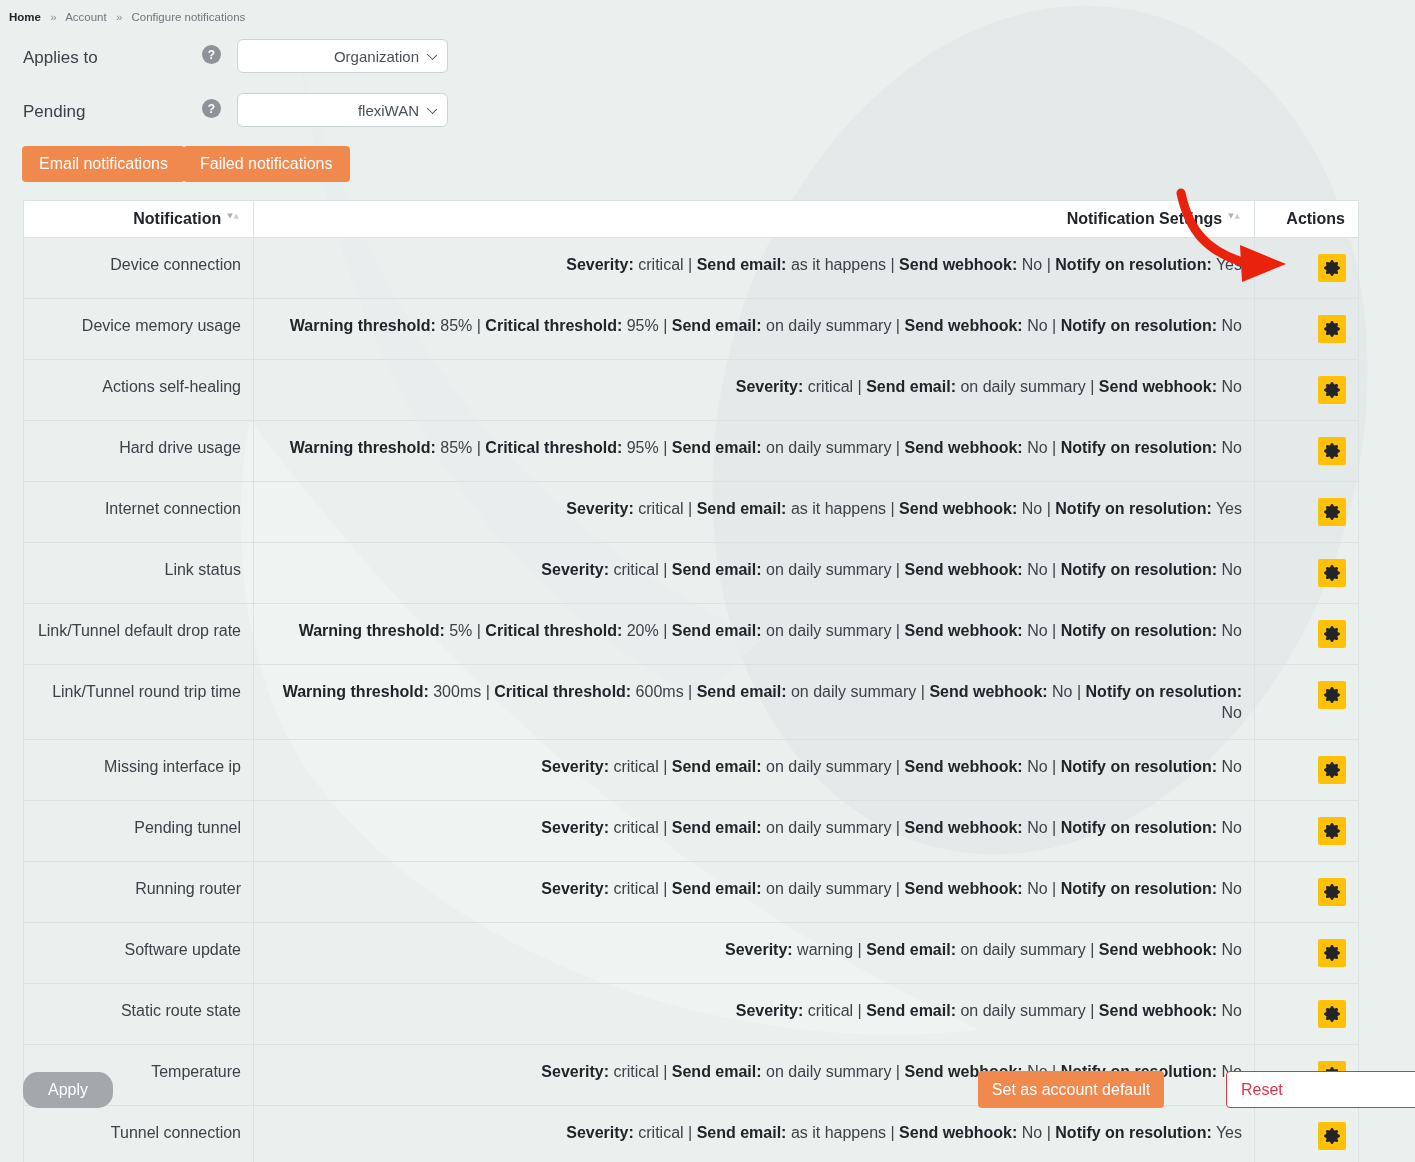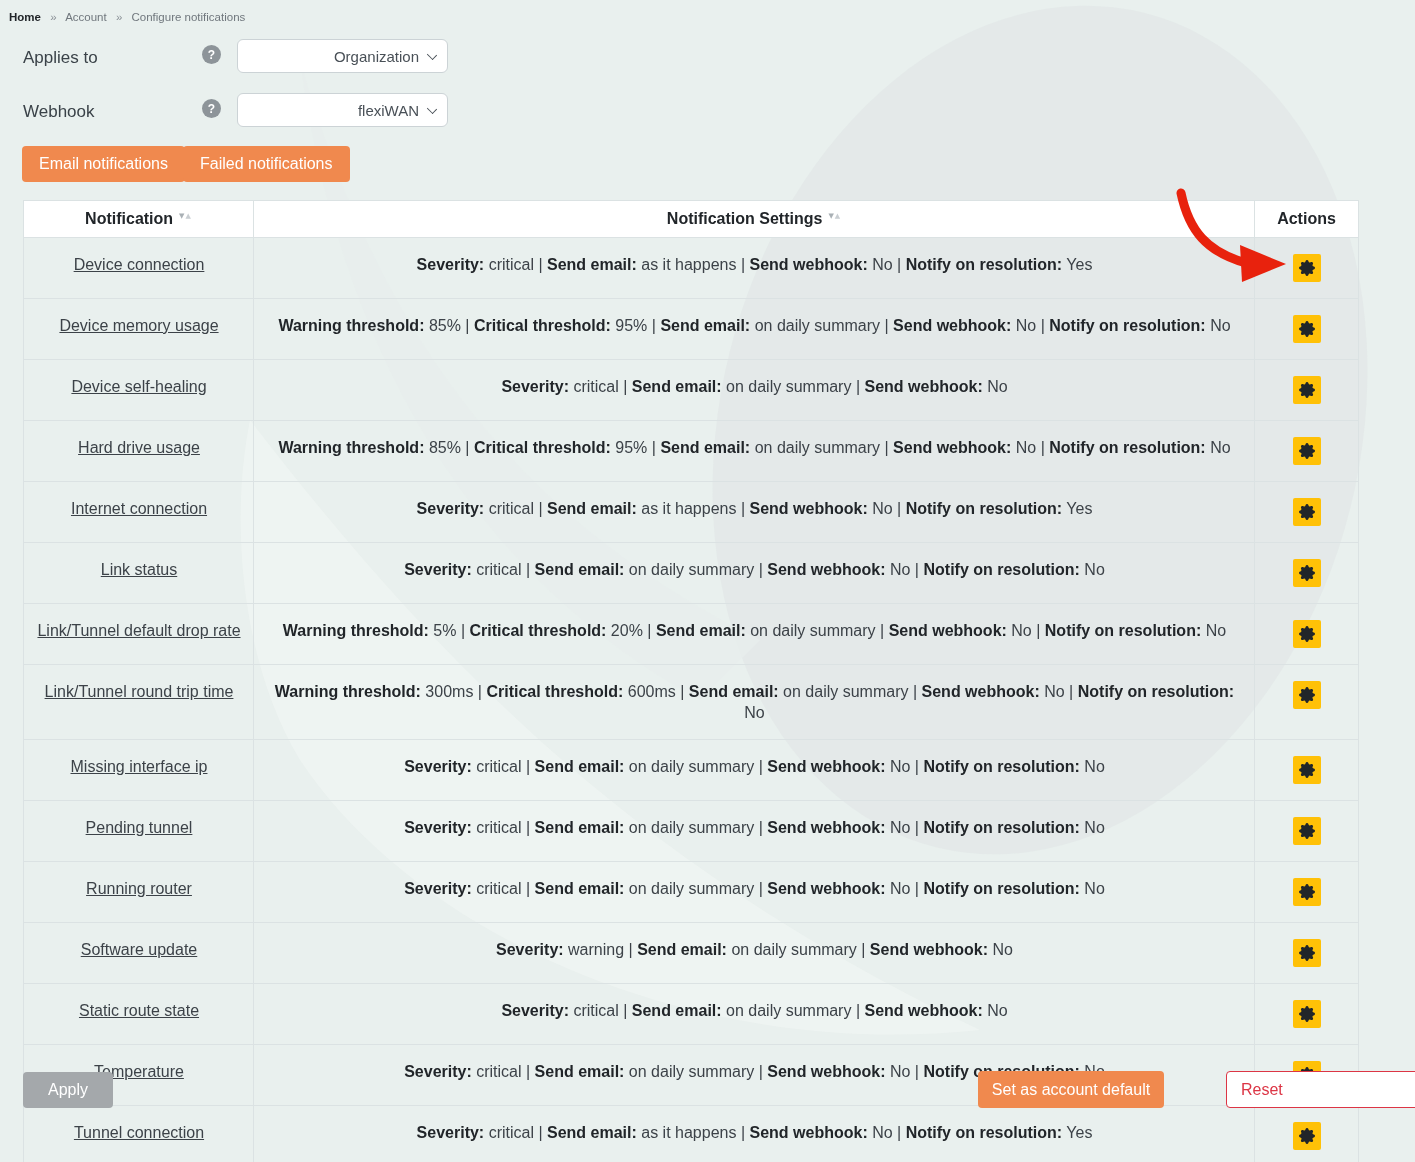--- a/index.html
+++ b/index.html
@@ -50,49 +50,49 @@
     font-family: "Liberation Sans", sans-serif; font-size: 16px; cursor: pointer;
     padding: 0 17px;
   }
   
   .table-wrap { position: absolute; top: 200px; left: 23px; width: 1335px; z-index: 2; }
   table.notif {
     width: 100%; border-collapse: collapse; table-layout: fixed;
     font-size: 16px;
   }
   table.notif th, table.notif td {
-    border: 1px solid #dbe2e3; vertical-align: top; text-align: center;
+    border: 1px solid #dbe2e3; vertical-align: top; text-align: right;
   }
   table.notif thead th {
     background: #fff; color: #212529; font-weight: 700;
     height: 37px; padding: 8px 13px; vertical-align: middle;
   }
   col.c-name { width: 230px; }
   col.c-settings { width: 1001px; }
   col.c-actions { width: 104px; }
   th.actions-h { text-align: center; }
   .sort-icons { font-family: "DejaVu Sans", sans-serif; font-size: 7px; margin-left: 6px; position: relative; top: -6px; letter-spacing: 1px; }
   .sort-icons .dn { color: #a9b0b5; }
   .sort-icons .up { color: #c9ced2; }
   table.notif td { padding: 16px 12px 16px 13px; line-height: 21px; background: transparent; }
-  td.name-cell { color: #3c4248; text-decoration: underline; }
+  td.name-cell { color: #3c4248; }
   td.settings-cell { color: #3c4248; }
   td.settings-cell strong { color: #212529; font-weight: 700; }
   td.actions-cell { text-align: center; vertical-align: middle; padding: 0; }
   .gear-btn {
     display: inline-block; width: 28px; height: 28px; border: none; border-radius: 2px;
     background: #ffc107; cursor: pointer; vertical-align: middle; padding: 0; line-height: 0;
   }
   .gear-btn svg { display: inline-block; margin-top: 0px; }
   
   .arrow-svg { position: absolute; top: 0; left: 0; z-index: 3; pointer-events: none; }
   
   .apply-btn {
     position: absolute; left: 23px; top: 1072px; width: 90px; height: 36px; z-index: 2;
-    background: #a4a8ab; color: #fff; border: none; border-radius: 4px;
+    background: #a4a8ab; color: #fff; border: none; border-radius: 15px;
     font-family: "Liberation Sans", sans-serif; font-size: 16px; cursor: pointer;
   }
   .set-default-btn {
     position: absolute; left: 978px; top: 1071px; width: 186px; height: 37px; z-index: 2;
     background: #f0894e; color: #fff; border: none; border-radius: 4px;
     font-family: "Liberation Sans", sans-serif; font-size: 16px; cursor: pointer;
   }
   .reset-wrap { position: absolute; left: 1180px; top: 1071px; width: 212px; height: 37px; z-index: 2; margin-left: 46px; }
   .reset-wrap select {
     width: 100%; height: 100%; appearance: none; -webkit-appearance: none;
@@ -121,21 +121,21 @@
 
 <div class="form-label" style="top:48px;">Applies to</div>
 <div class="help-icon" style="top:45px;">?</div>
 <div class="form-select-wrap" style="top:39px;">
   <select>
     <option>Organization</option>
   </select>
   <span class="chev"></span>
 </div>
 
-<div class="form-label" style="top:102px;">Webhook</div>
+<div class="form-label" style="top:102px;">Pending</div>
 <div class="help-icon" style="top:99px;">?</div>
 <div class="form-select-wrap" style="top:93px;text-decoration:underline;">
   <select>
     <option>flexiWAN</option>
   </select>
   <span class="chev"></span>
 </div>
 
 <button class="tab-btn" style="left:22px;">Email notifications</button>
 <button class="tab-btn" style="left:183px;">Failed notifications</button>
@@ -177,21 +177,21 @@
     <td class="actions-cell">
       <button class="gear-btn" title="">
         <svg width="16" height="16" viewBox="0 0 16 16" fill="#212529" xmlns="http://www.w3.org/2000/svg">
           <path d="M9.405 1.05c-.413-1.4-2.397-1.4-2.81 0l-.1.34a1.464 1.464 0 0 1-2.105.872l-.31-.17c-1.283-.698-2.686.705-1.987 1.987l.169.311c.446.82.023 1.841-.872 2.105l-.34.1c-1.4.413-1.4 2.397 0 2.81l.34.1a1.464 1.464 0 0 1 .872 2.105l-.17.31c-.698 1.283.705 2.686 1.987 1.987l.311-.169a1.464 1.464 0 0 1 2.105.872l.1.34c.413 1.4 2.397 1.4 2.81 0l.1-.34a1.464 1.464 0 0 1 2.105-.872l.31.17c1.283.698 2.686-.705 1.987-1.987l-.169-.311a1.464 1.464 0 0 1 .872-2.105l.34-.1c1.4-.413 1.4-2.397 0-2.81l-.34-.1a1.464 1.464 0 0 1-.872-2.105l.17-.31c.698-1.283-.705-2.686-1.987-1.987l-.311.169a1.464 1.464 0 0 1-2.105-.872l-.1-.34z"></path>
         </svg>
       </button>
     </td>
   </tr>
 
   <tr>
-    <td class="name-cell">Device self-healing</td>
+    <td class="name-cell">Actions self-healing</td>
     <td class="settings-cell"><strong>Severity:</strong> critical | <strong>Send email:</strong> on daily summary | <strong>Send webhook:</strong> No</td>
     <td class="actions-cell">
       <button class="gear-btn" title="">
         <svg width="16" height="16" viewBox="0 0 16 16" fill="#212529" xmlns="http://www.w3.org/2000/svg">
           <path d="M9.405 1.05c-.413-1.4-2.397-1.4-2.81 0l-.1.34a1.464 1.464 0 0 1-2.105.872l-.31-.17c-1.283-.698-2.686.705-1.987 1.987l.169.311c.446.82.023 1.841-.872 2.105l-.34.1c-1.4.413-1.4 2.397 0 2.81l.34.1a1.464 1.464 0 0 1 .872 2.105l-.17.31c-.698 1.283.705 2.686 1.987 1.987l.311-.169a1.464 1.464 0 0 1 2.105.872l.1.34c.413 1.4 2.397 1.4 2.81 0l.1-.34a1.464 1.464 0 0 1 2.105-.872l.31.17c1.283.698 2.686-.705 1.987-1.987l-.169-.311a1.464 1.464 0 0 1 .872-2.105l.34-.1c1.4-.413 1.4-2.397 0-2.81l-.34-.1a1.464 1.464 0 0 1-.872-2.105l.17-.31c.698-1.283-.705-2.686-1.987-1.987l-.311.169a1.464 1.464 0 0 1-2.105-.872l-.1-.34z"></path>
         </svg>
       </button>
     </td>
   </tr>
 

